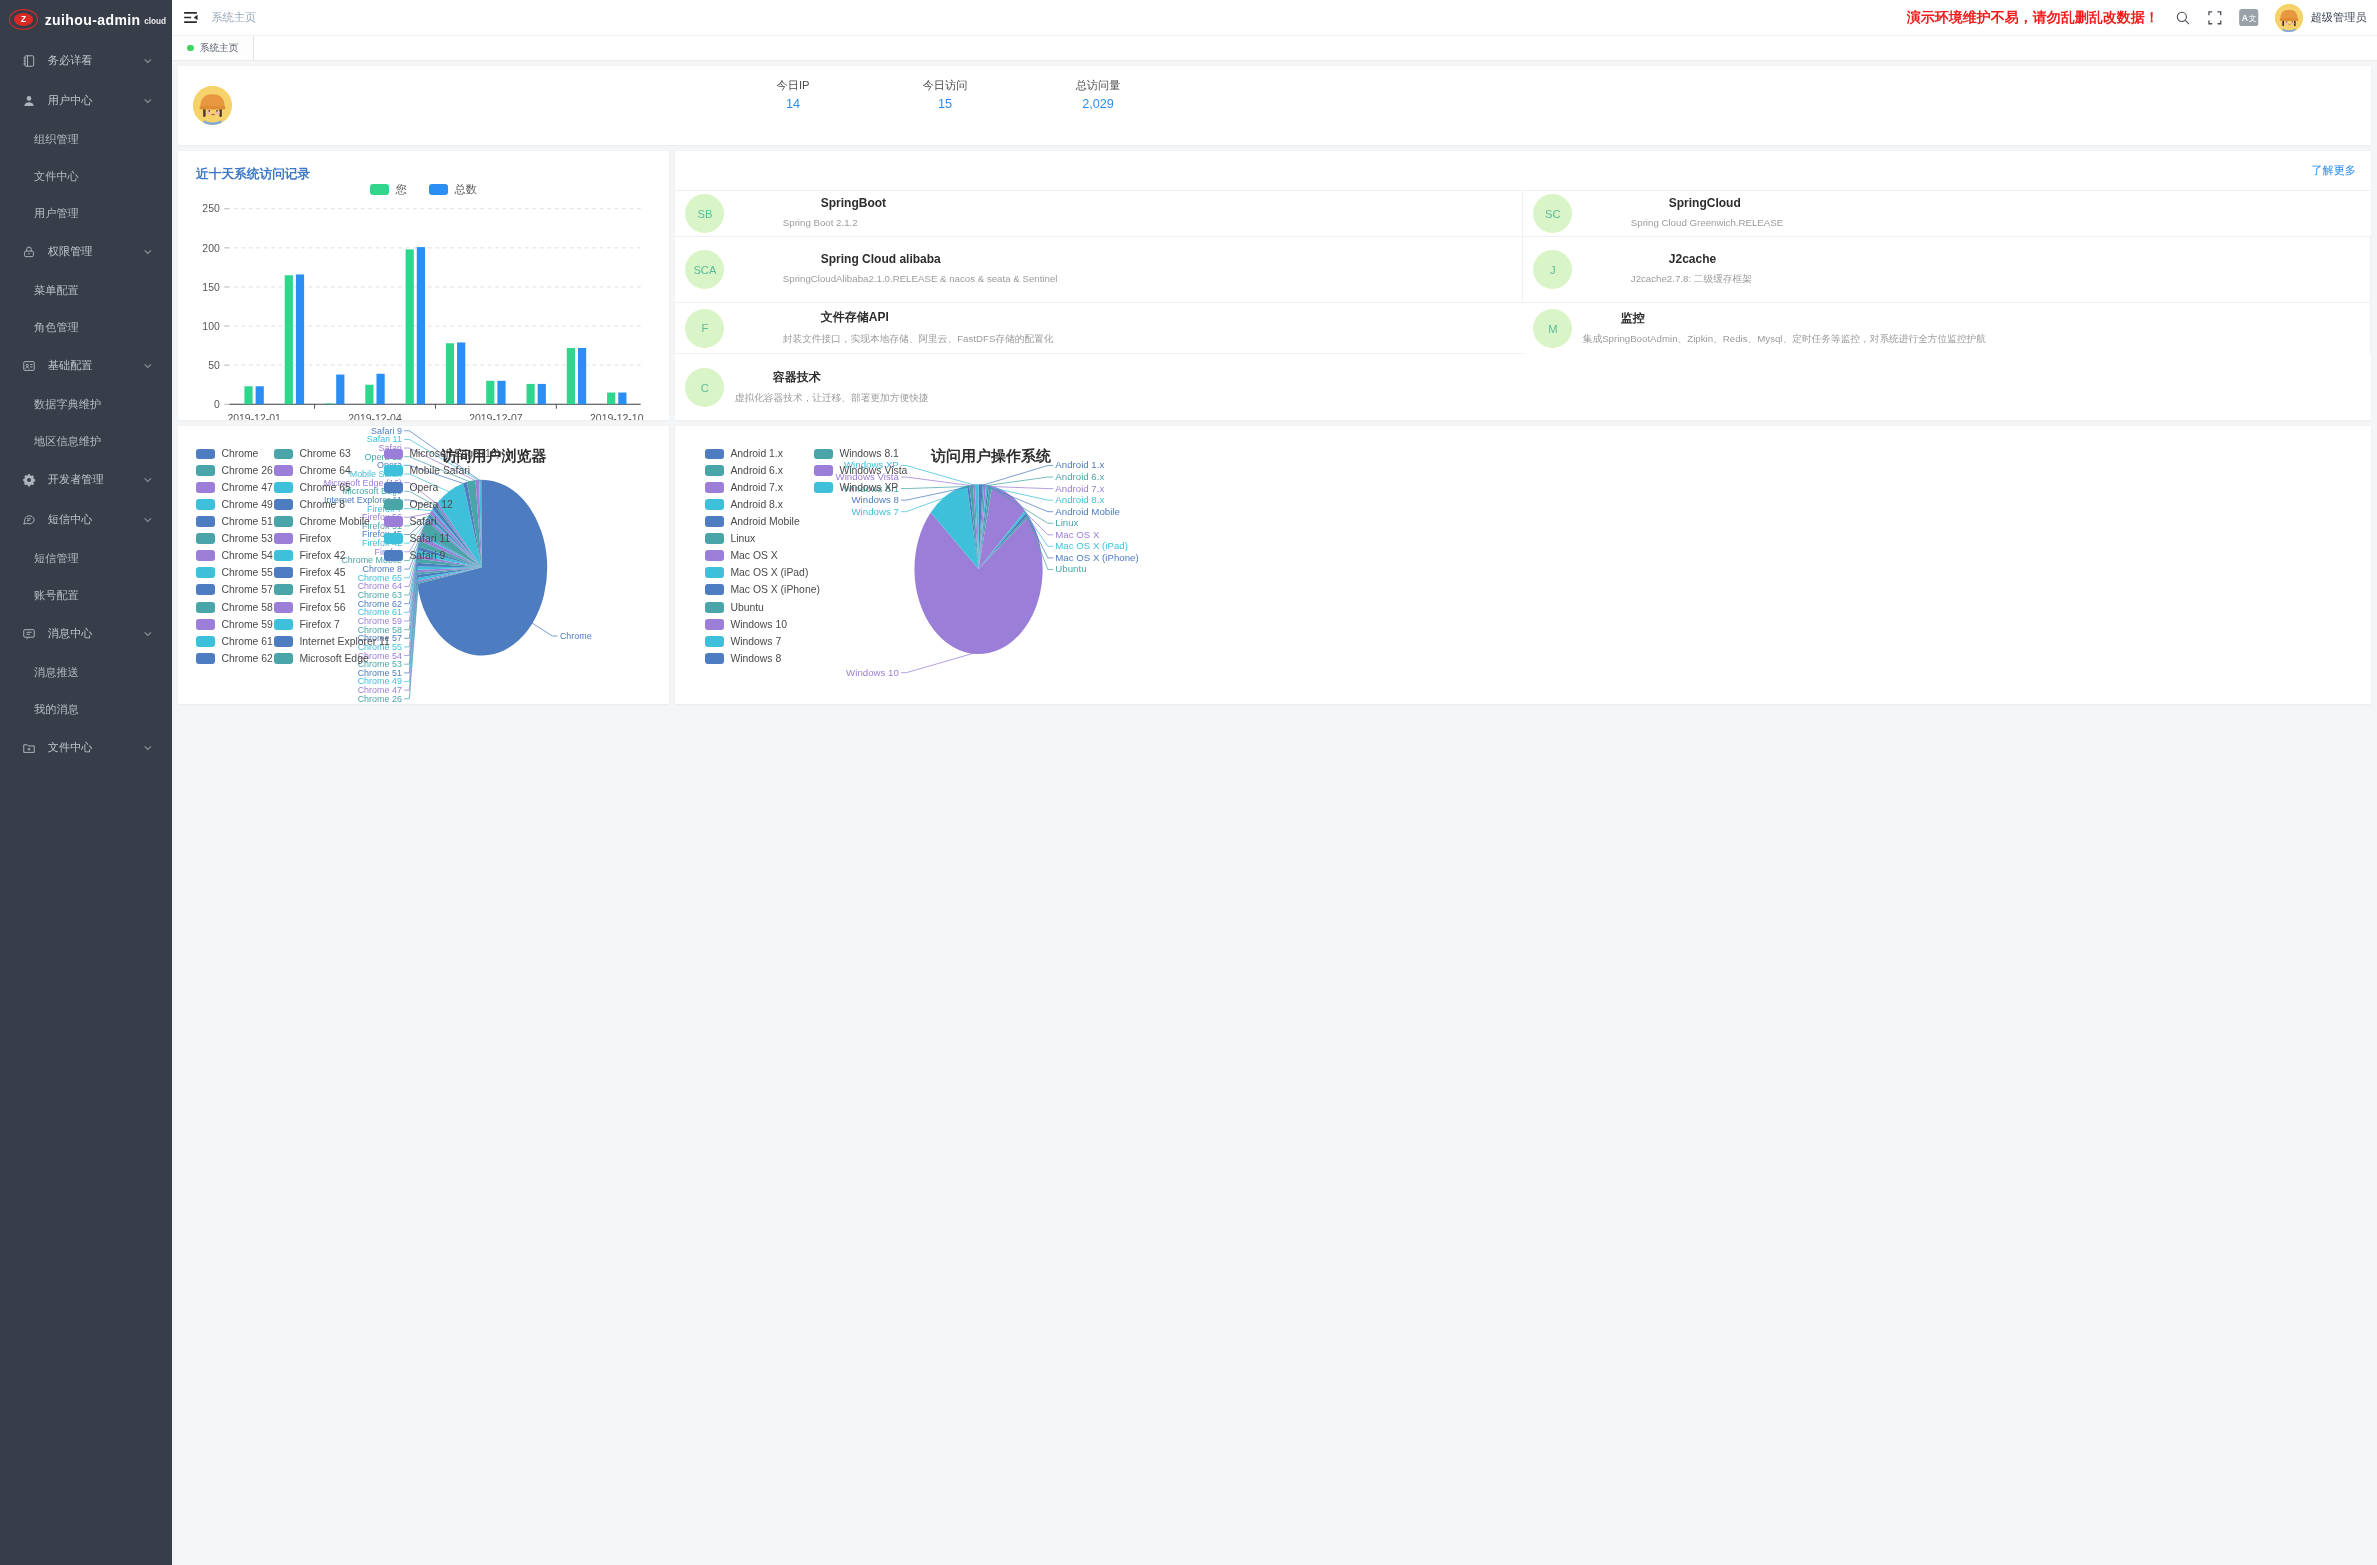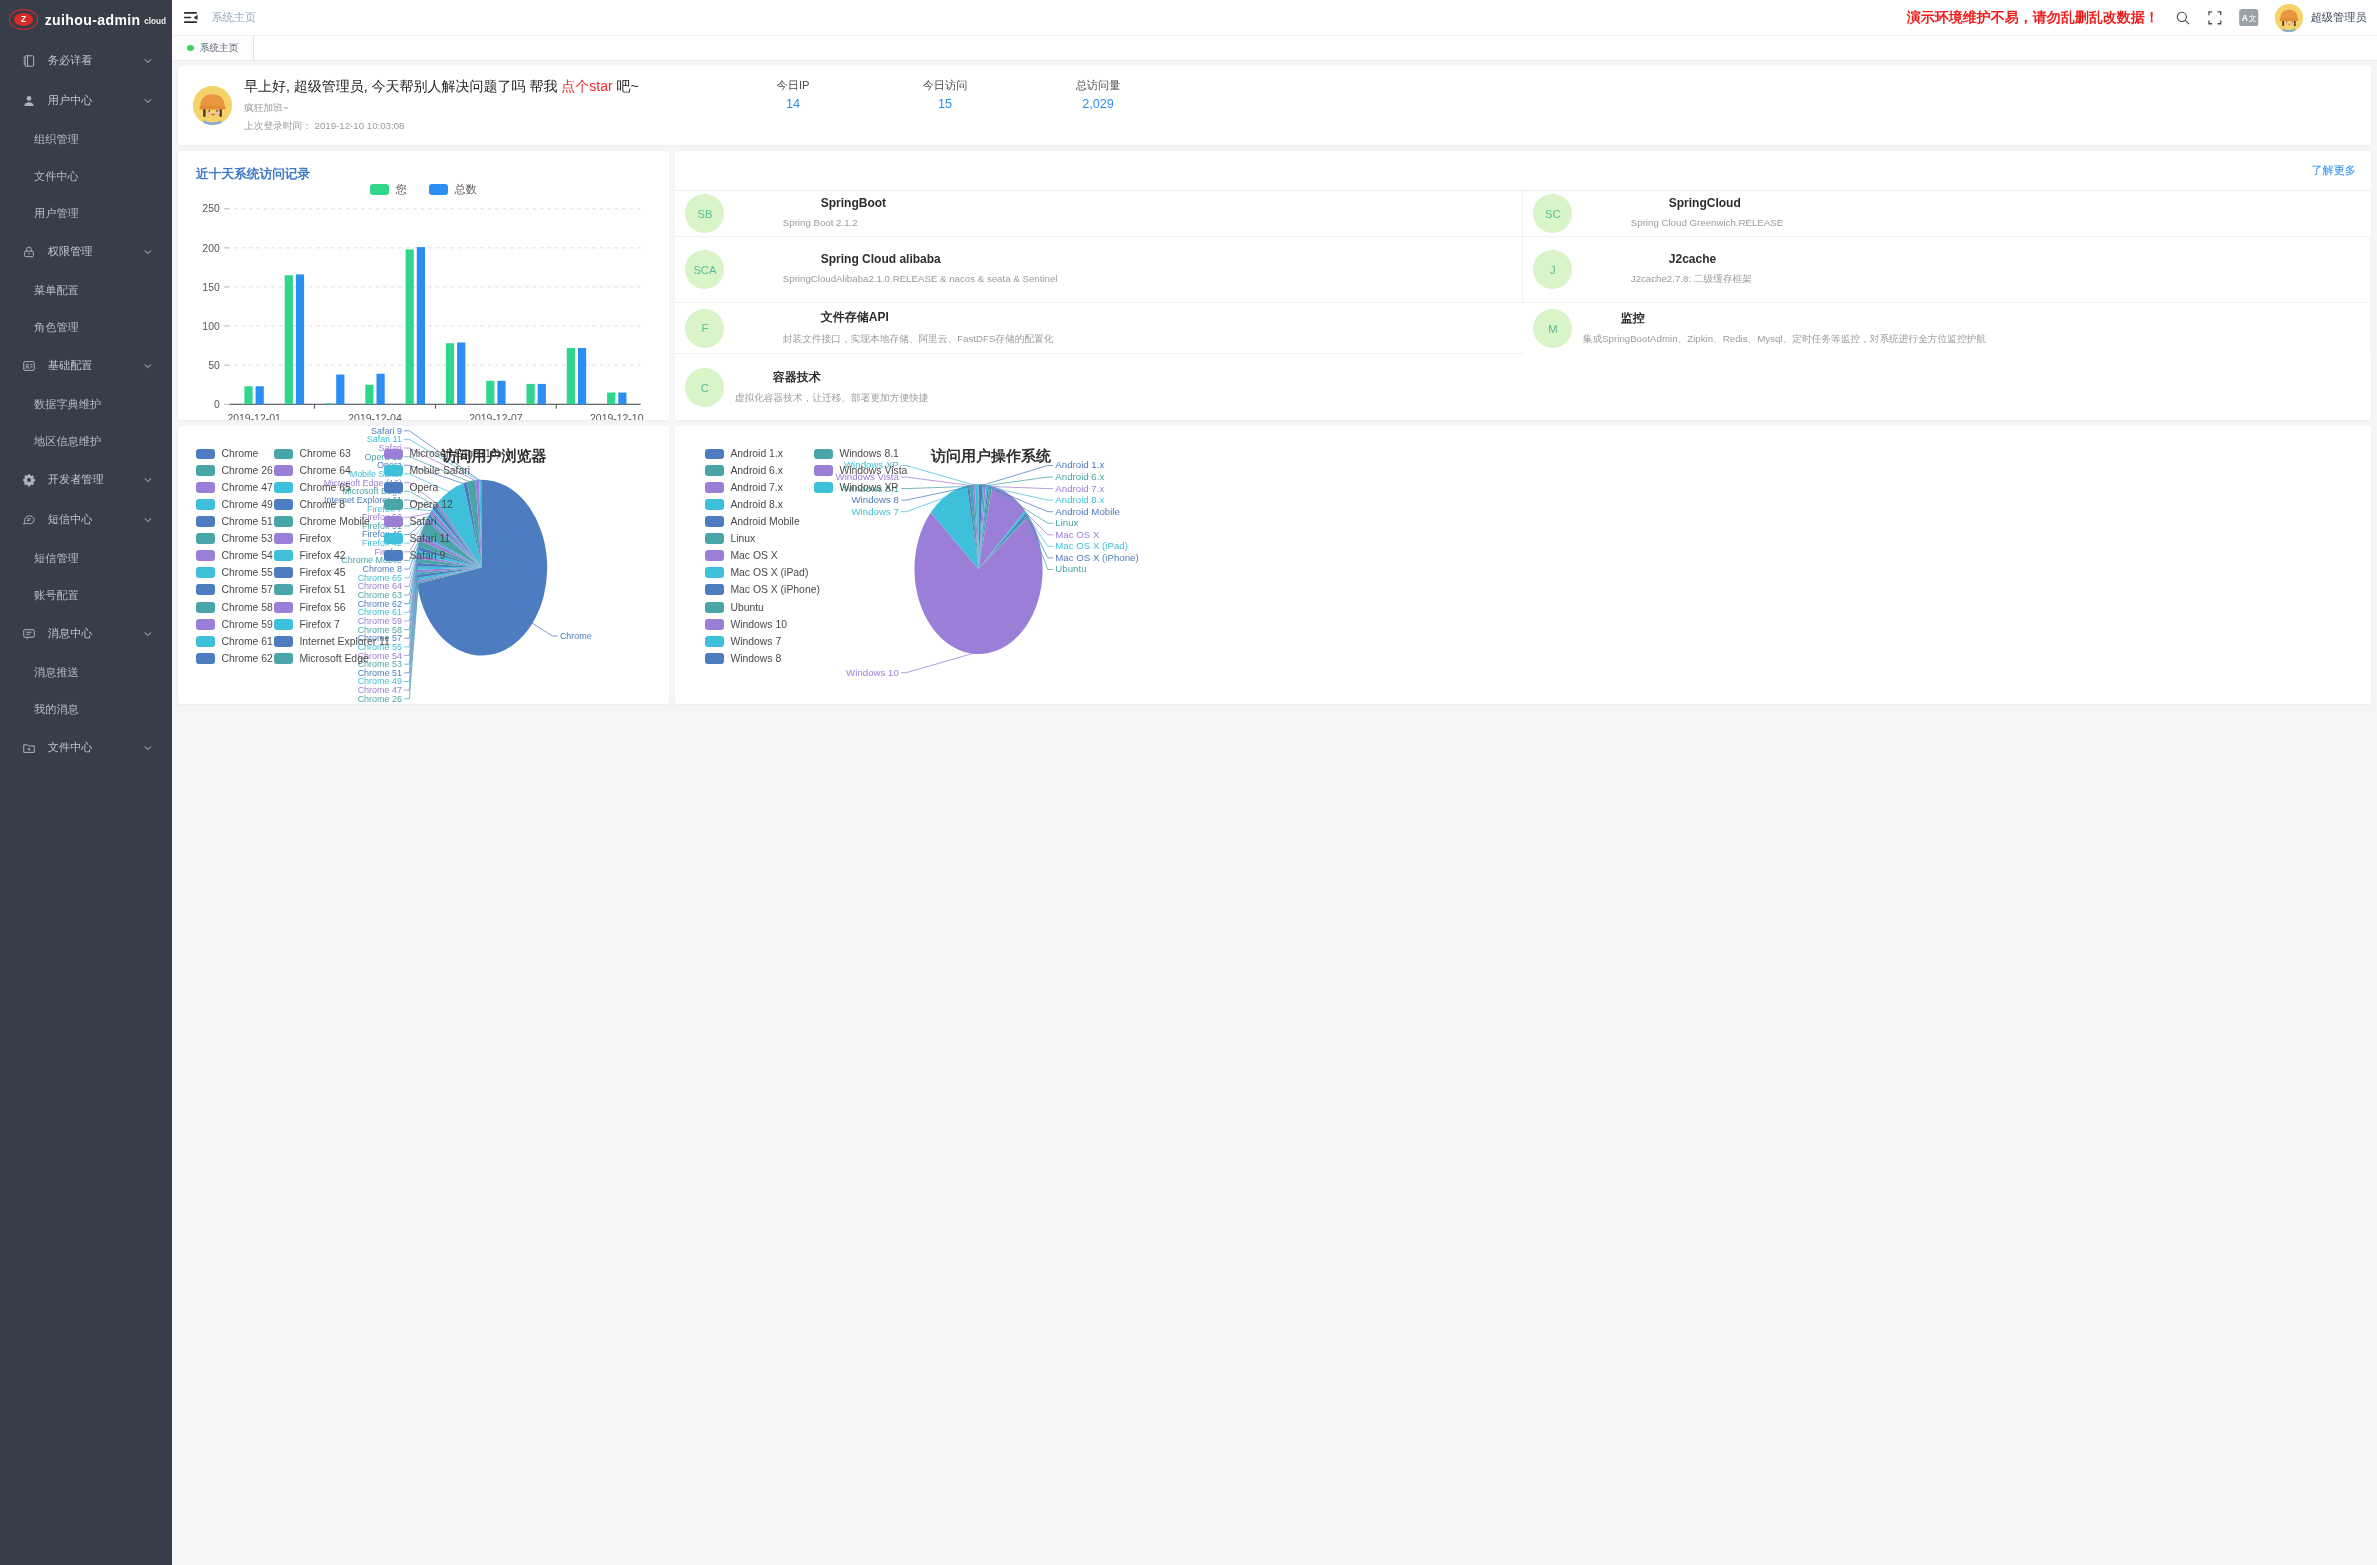--- a/index.html
+++ b/index.html
@@ -276,30 +276,20 @@
           <rect x="32.5" y="25" width="3" height="13" rx="1.5" fill="#4a3826"></rect>
           <path d="M9 26 Q9 10 24 10 Q39 10 39 26 Z" fill="#e8973f"></path>
           <rect x="8" y="24.5" width="32" height="4.5" rx="2.2" fill="#de8c35"></rect>
           <circle cx="19" cy="33" r="2.6" fill="#f3b7b0"></circle>
           <circle cx="30.5" cy="33" r="2.6" fill="#f3b7b0"></circle>
           <circle cx="20" cy="30.5" r="1.1" fill="#54412f"></circle>
           <circle cx="29.5" cy="30.5" r="1.1" fill="#54412f"></circle>
           <path d="M23 34.5 Q24.7 36.2 26.5 34.5" stroke="#b4584e" stroke-width="1.4" fill="none"></path>
           <path d="M13 42 Q24 48 35 42 L35 48 L13 48 Z" fill="#7fa8dc"></path>
         </svg></span>
-    <div class="greet-main">
-      <div class="greet-line">
-        <span>早上好, 超级管理员, 今天帮别人解决问题了吗 帮我 </span><span class="greet-link">点个star</span><span> 吧~</span>
-      </div>
-      <div class="greet-sub">疯狂加班~</div>
-      <div class="greet-login">
-        <span>上次登录时间：</span>
-        <span>2019-12-10 10:03:08</span>
-      </div>
-    </div>
     <div class="stat" style="left:570px">
       <div class="stat-label">今日IP</div>
       <div class="stat-value">14</div>
     </div>
     <div class="stat" style="left:722px">
       <div class="stat-label">今日访问</div>
       <div class="stat-value">15</div>
     </div>
     <div class="stat" style="left:875px">
       <div class="stat-label">总访问量</div>

